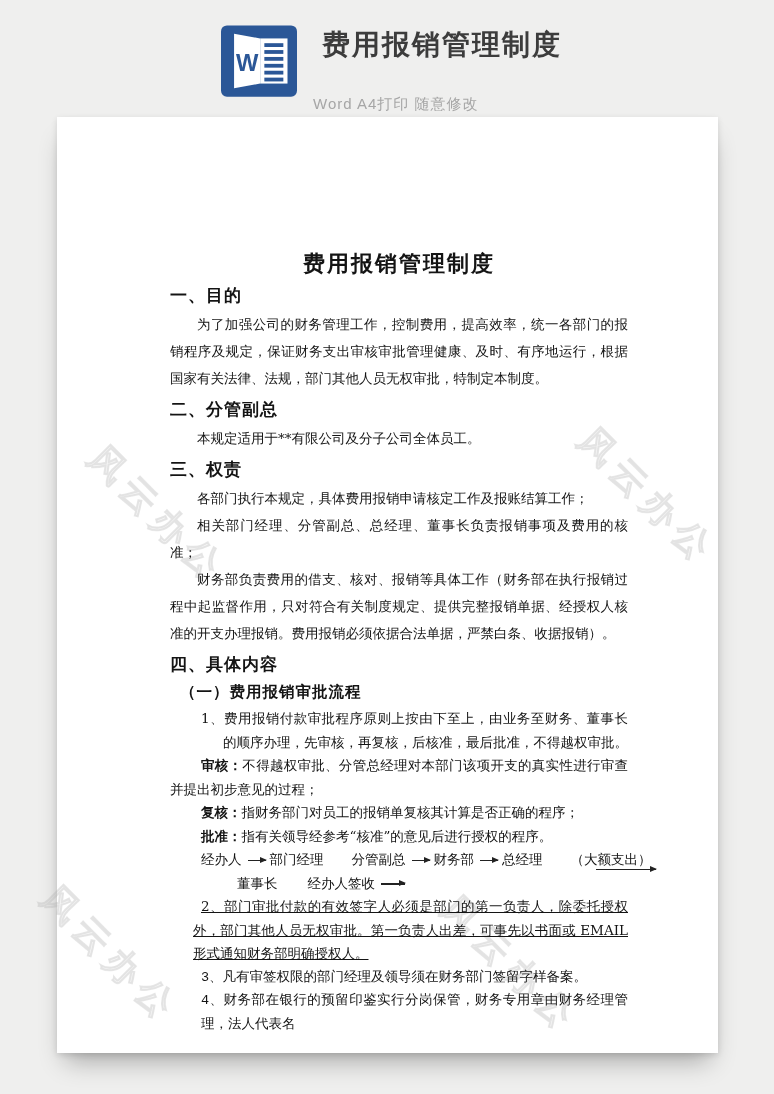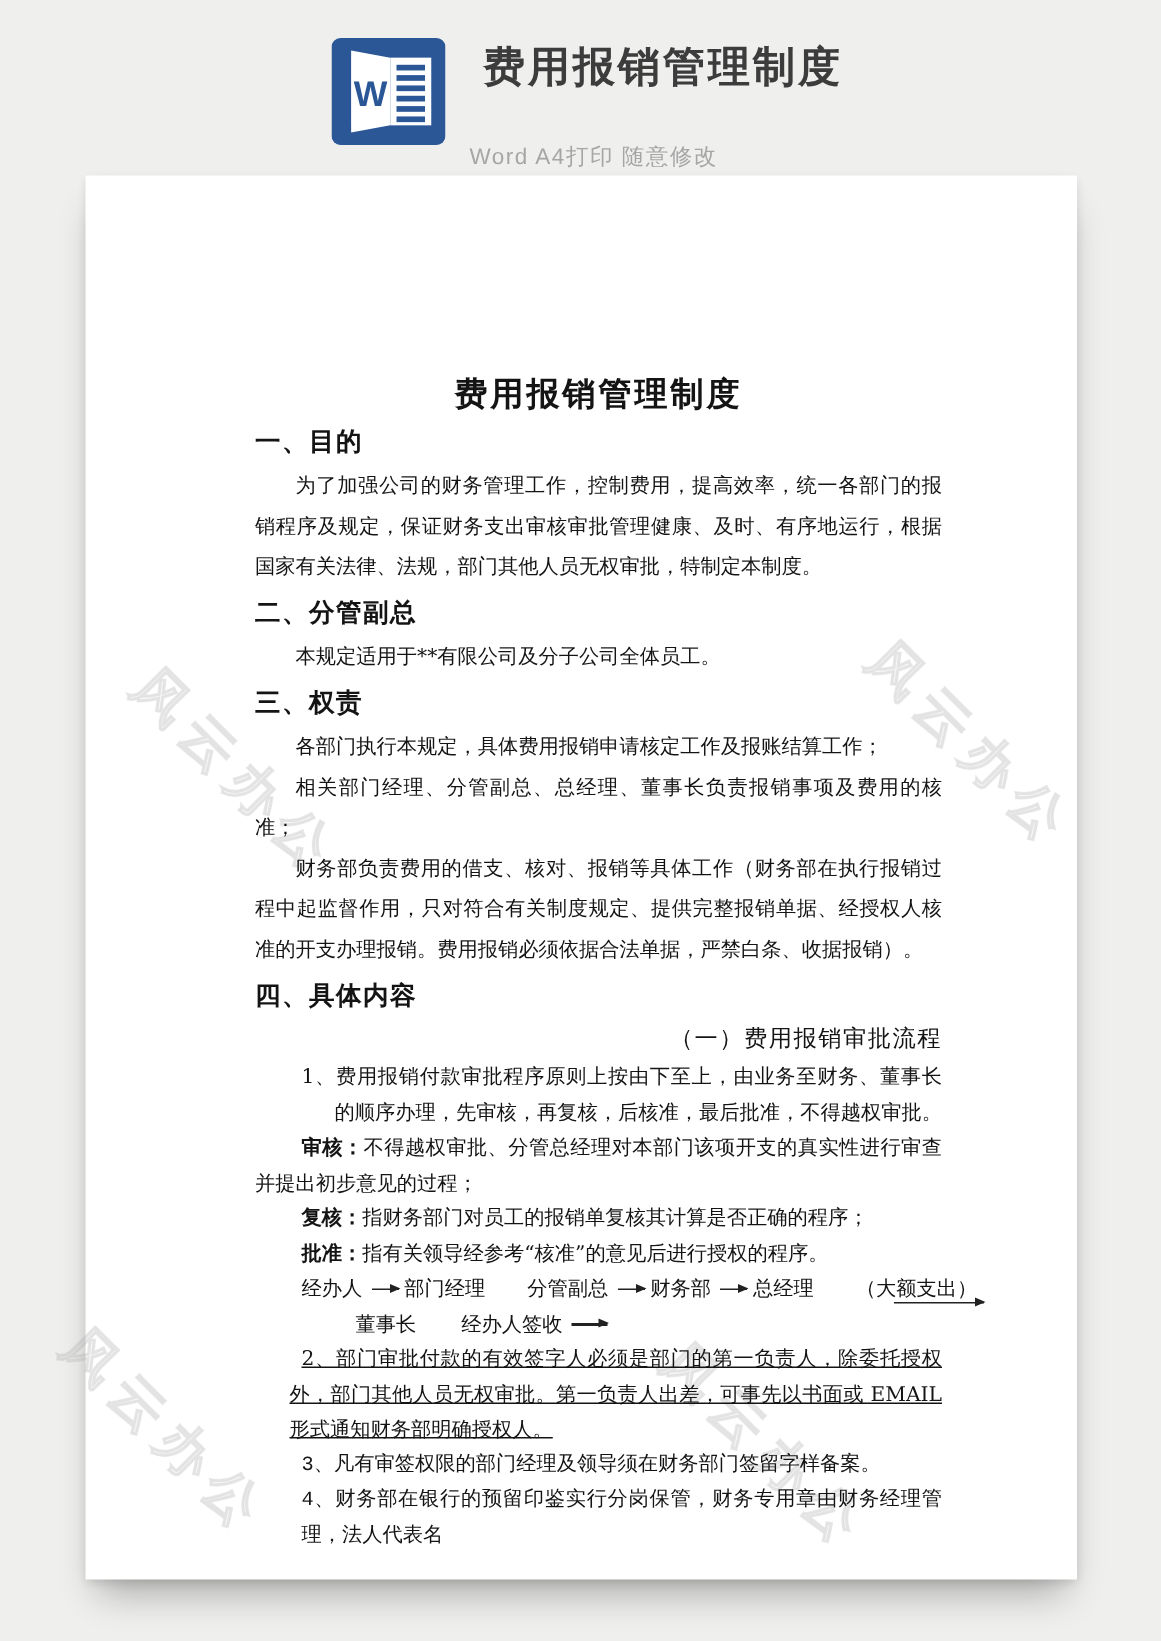--- a/index.html
+++ b/index.html
@@ -39,22 +39,22 @@
   }
   .doc-title{
     text-align:center;font-size:22px;font-weight:bold;line-height:26px;
     margin:0 0 8px;letter-spacing:2px;
   }
   .sec-heading{
     font-size:17px;font-weight:bold;line-height:22px;margin:6px 0 5px;
     letter-spacing:1px;
   }
   .sub-heading{
-    font-size:15.5px;font-weight:normal;line-height:22px;margin:6px 0 4px;
-    padding-left:10px;letter-spacing:1px;text-align:right;
+    font-size:15.5px;font-weight:bold;line-height:22px;margin:6px 0 4px;
+    padding-left:10px;letter-spacing:1px;
   }
   .para{margin:0;text-align:justify;line-height:27px;}
   .indent2{text-indent:2em;}
   .lh-b{line-height:23.5px;}
   .item-1{padding-left:53px;text-indent:-22px;}
   .item-2{padding-left:23px;text-indent:8px;text-decoration:underline;}
   .item-single{padding-left:31px;text-indent:0;font-family:Liberation Mono, monospace;}
   .def{text-indent:31px;}
   .def b{font-weight:bold;}
 

